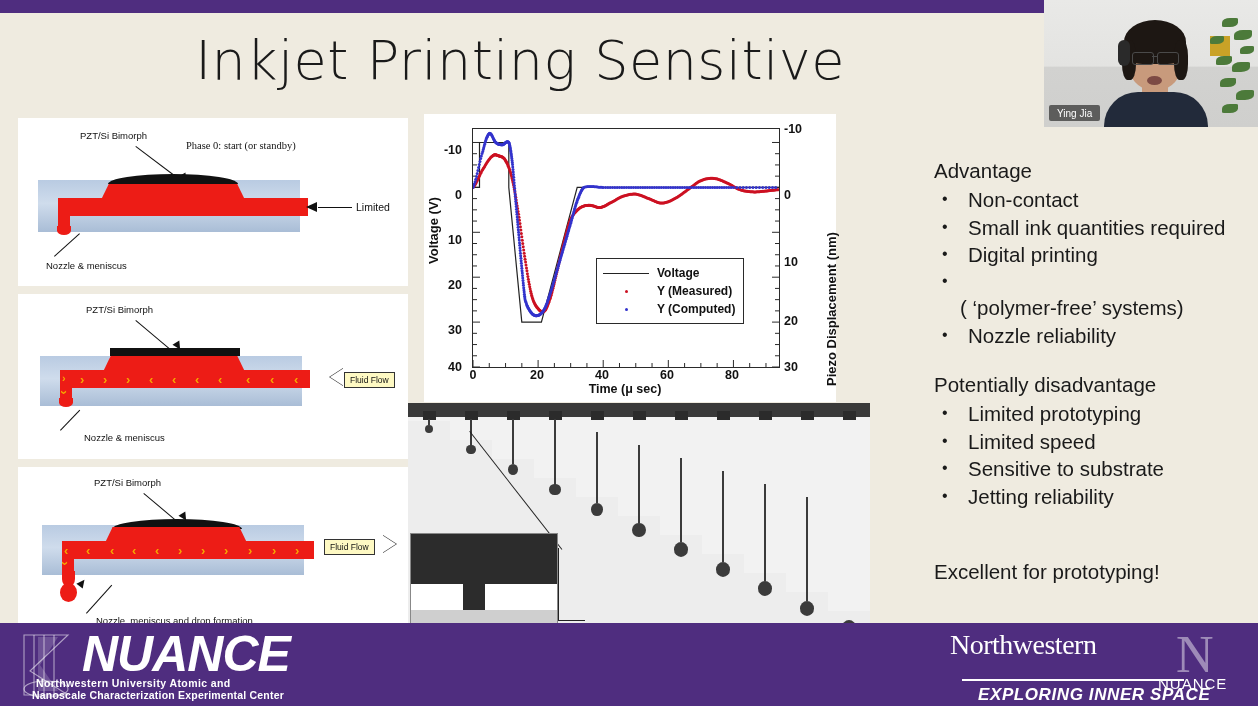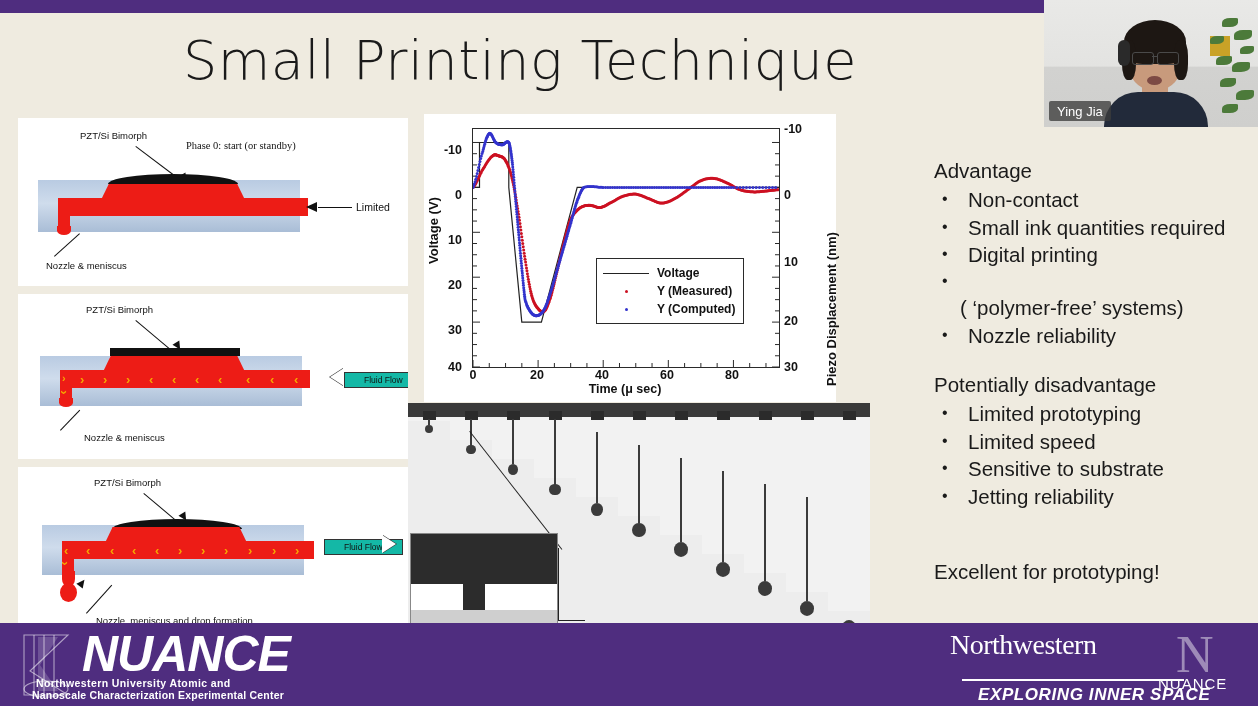--- a/index.html
+++ b/index.html
@@ -35,22 +35,22 @@
   .dlabel-serif{position:absolute;font-family:"Liberation Serif",serif;font-size:10.5px;color:#111;white-space:nowrap;}
 
   .chamber{position:absolute;background:linear-gradient(180deg,#b9cbe2 0%,#cfdcec 45%,#a9bdd6 100%);}
   .inkred{position:absolute;background:#ed1c16;}
   .bimorph{position:absolute;background:#111;}
   .bimorph-curve{position:absolute;background:#111;border-radius:50%/100% 100% 0 0;}
 
   .arrowline{position:absolute;background:#111;height:1px;transform-origin:0 0;}
   .arrowhead{position:absolute;width:0;height:0;}
 
-  .flowbox{position:absolute;border:1px solid #333;background:#14b8a6;font-size:8.5px;
-           color:#111;padding:2px 19px;font-family:"Liberation Sans",sans-serif;white-space:nowrap;}
+  .flowbox{position:absolute;border:1px solid #333;background:#fef9c3;font-size:8.5px;
+           color:#111;padding:2px 5px;font-family:"Liberation Sans",sans-serif;white-space:nowrap;}
   .flowtip{position:absolute;width:0;height:0;}
 
   .chev{position:absolute;color:#f5a800;font-size:13px;font-weight:bold;line-height:1;}
 
   
   .chartwrap{position:absolute;left:424px;top:101px;width:412px;height:288px;background:#fff;}
   .plotbox{position:absolute;left:48px;top:14px;width:306px;height:238px;border:1.4px solid #2a2a2a;background:#fff;overflow:hidden;}
   .ylabL{position:absolute;left:2px;top:150px;transform:rotate(-90deg);transform-origin:0 0;
          font-size:13px;font-weight:bold;color:#111;white-space:nowrap;}
   .ylabR{position:absolute;left:400px;top:272px;transform:rotate(-90deg);transform-origin:0 0;
@@ -104,21 +104,21 @@
   .v-glass{position:absolute;top:52px;width:20px;height:11px;border:1.4px solid #4a4a4a;border-radius:3px;}
   .v-gl{left:88px;} .v-gr{left:113px;}
   .v-glbridge{position:absolute;left:108px;top:56px;width:6px;height:1.4px;background:#4a4a4a;}
   .v-mouth{position:absolute;left:103px;top:76px;width:15px;height:9px;border-radius:50%;background:#7d4a44;}
   .v-headset{position:absolute;left:74px;top:40px;width:12px;height:26px;border-radius:6px;background:#2a2a2a;}
   .v-body{position:absolute;left:60px;top:92px;width:104px;height:40px;border-radius:34px 34px 0 0;background:#222a3a;}
   .v-neck{position:absolute;left:98px;top:84px;width:26px;height:16px;background:#c89a7c;}
   .v-plantpot{position:absolute;left:166px;top:36px;width:20px;height:20px;background:#c9a227;}
   .v-leaf{position:absolute;border-radius:50% 12% 50% 12%;background:#4c7a3a;}
   .v-name{position:absolute;left:5px;bottom:6px;background:rgba(60,60,60,.78);color:#fff;
-          font-size:13px;padding:2.5px 8px;border-radius:2px;font-family:"Liberation Sans",sans-serif;}
+          font-size:10px;padding:2.5px 8px;border-radius:2px;font-family:"Liberation Sans",sans-serif;}
 
   
   .footer{position:absolute;left:0;top:623px;width:1258px;height:83px;background:#4f2d7f;}
   .nuance-logo{position:absolute;left:14px;top:8px;width:64px;height:68px;}
   .nu-word{position:absolute;left:82px;top:6px;font-family:"Liberation Sans",sans-serif;
            font-size:50px;font-weight:bold;font-style:italic;color:#fff;letter-spacing:-1px;line-height:1;}
   .nu-tag1{position:absolute;left:36px;top:54px;font-size:10.5px;font-weight:bold;color:#fff;letter-spacing:.4px;white-space:nowrap;}
   .nu-tag2{position:absolute;left:32px;top:66px;font-size:10.5px;font-weight:bold;color:#fff;letter-spacing:.2px;white-space:nowrap;}
   .nw-word{position:absolute;left:950px;top:8px;font-family:"Liberation Serif",serif;
            font-size:28px;color:#fff;letter-spacing:-.5px;line-height:1;white-space:nowrap;}
@@ -135,21 +135,21 @@
 </style>
 </head>
 <body>
 
 <div id="stage">
 
   <div class="topband"></div>
 
   <div class="slide">
 
-    <div class="title">Small Printing Technique</div>
+    <div class="title">Inkjet Printing Sensitive</div>
 
     <div class="diagcol">
 
       <div class="diagpanel p1">
         <div class="dlabel" style="left:62px;top:12px;">PZT/Si Bimorph</div>
         <div class="dlabel-serif" style="left:168px;top:22px;">Phase 0: start (or standby)</div>
         <div class="arrowline" style="left:118px;top:28px;width:60px;transform:rotate(37deg);"></div>
         <div class="arrowhead" style="left:162px;top:56px;border-left:4px solid transparent;border-right:4px solid transparent;border-top:8px solid #111;transform:rotate(-30deg);"></div>
 
         <div class="chamber" style="left:20px;top:62px;width:262px;height:52px;"></div>

